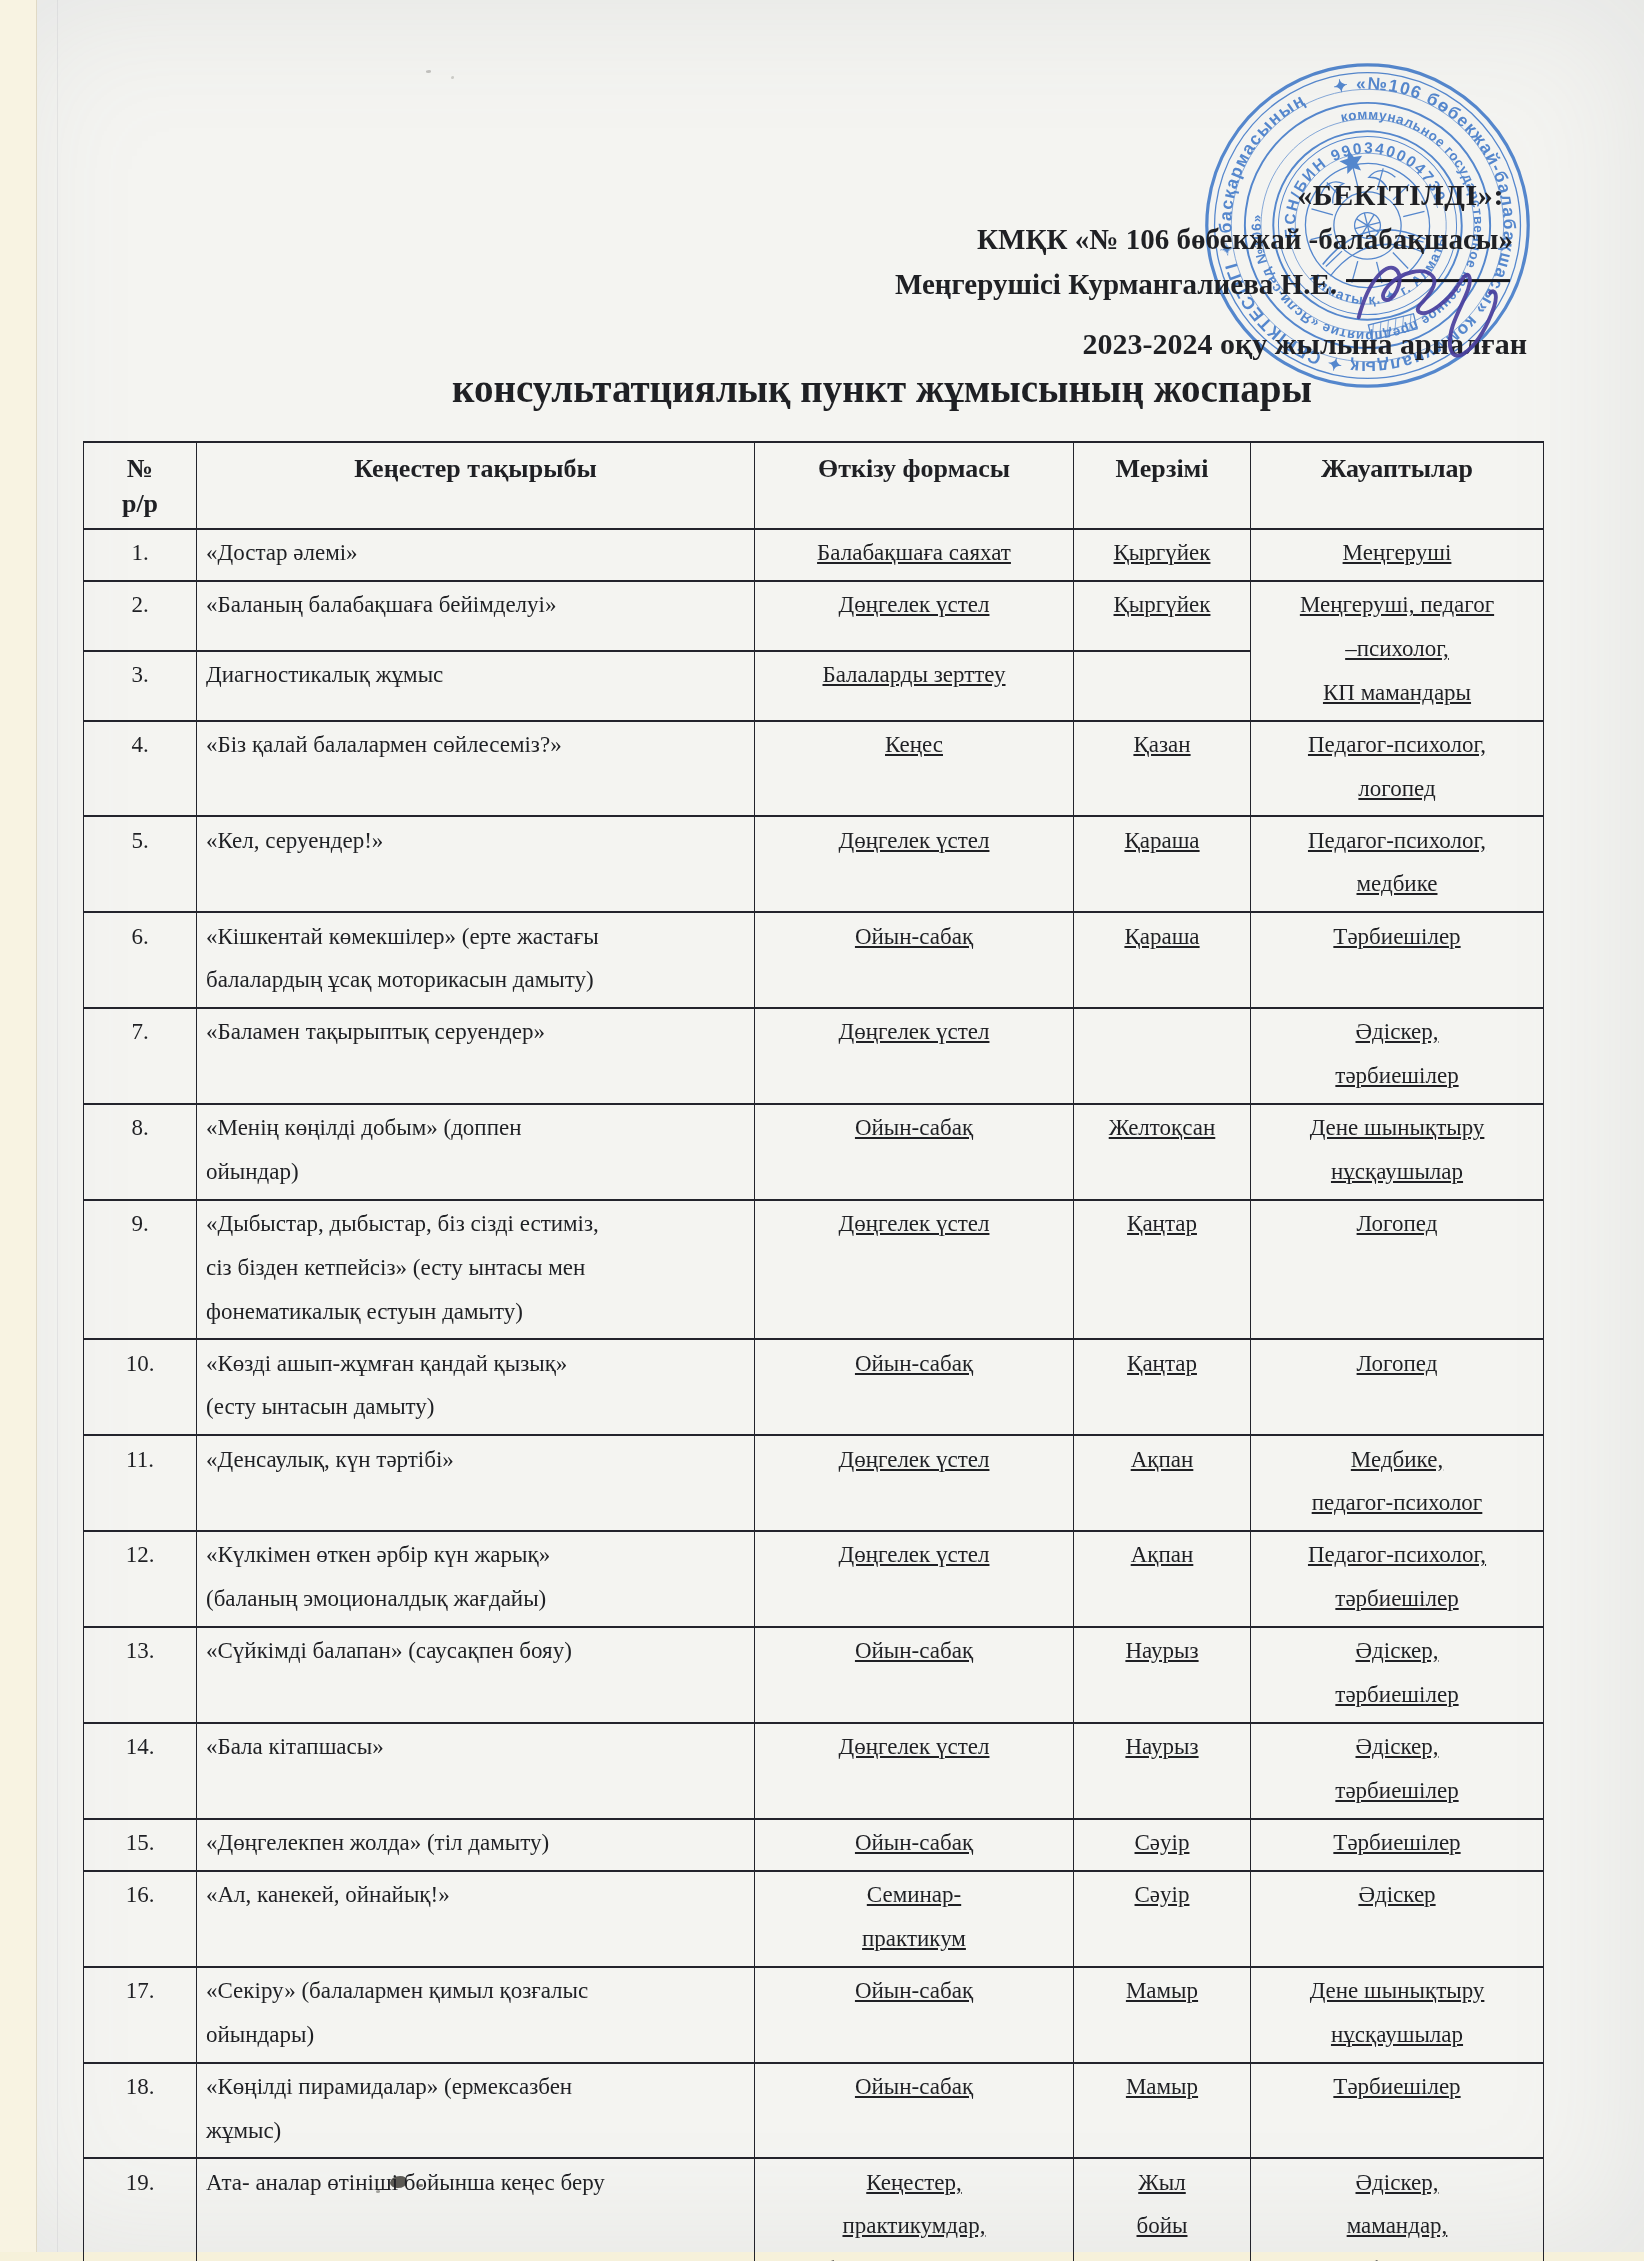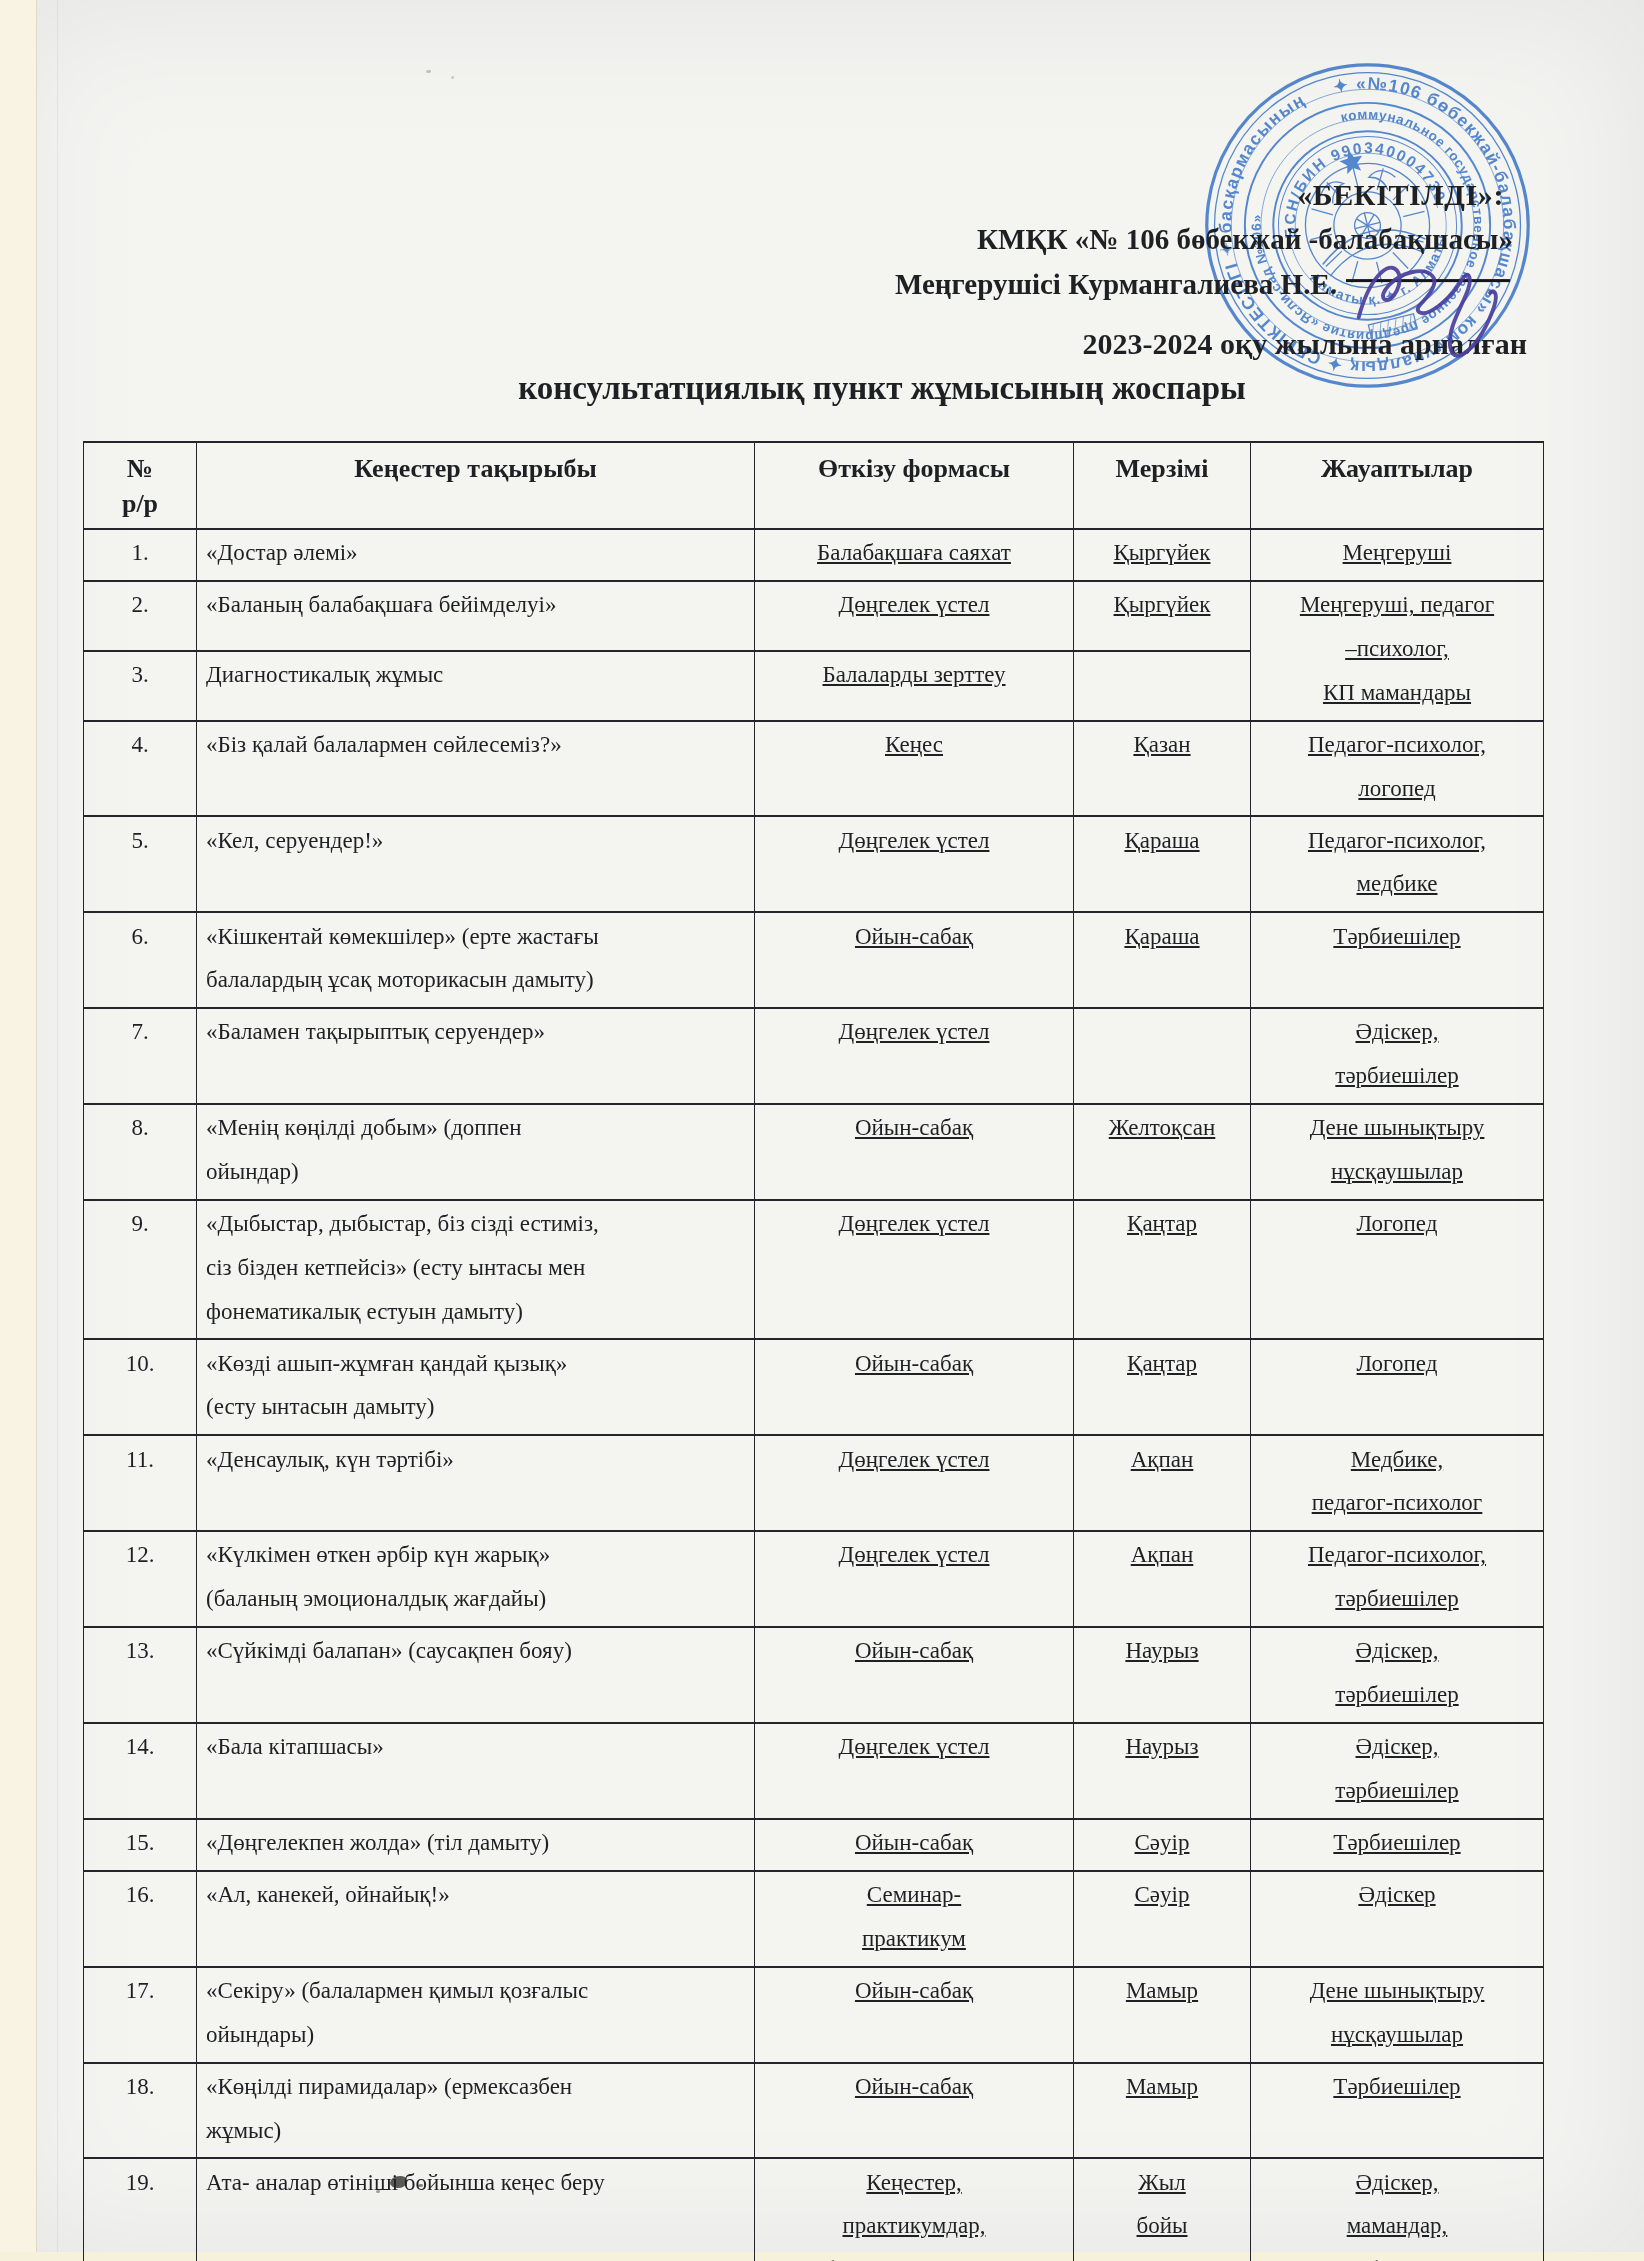--- a/index.html
+++ b/index.html
@@ -32,21 +32,21 @@
   .approval-1{top:178px;right:141px;font-size:30px;letter-spacing:0.6px;}
   .approval-2{top:223px;right:132px;font-size:29px;}
   .approval-3{top:268px;right:135px;font-size:29px;display:flex;align-items:center;}
   .sig-line{display:inline-block;width:164px;height:0;border-bottom:3.2px solid #15161b;
     margin-left:9px;transform:translateY(-3.9px);}
 
   
   .doc-title{position:absolute;left:237px;top:321px;width:1290px;text-align:center;
     font-weight:bold;z-index:3;}
   .doc-title .t1{font-size:30px;line-height:45px;text-align:right;}
-  .doc-title .t2{font-size:33px;line-height:45px;}
+  .doc-title .t2{font-size:39px;line-height:45px;}
 
   
   table.plan{position:absolute;left:83px;top:441px;width:1461px;
     border-collapse:collapse;table-layout:fixed;z-index:3;}
   table.plan th,table.plan td{
     border:1.9px solid #23242c;
     border-top-width:2.6px;border-bottom-width:2.6px;
     vertical-align:top;white-space:pre-line;
     font-size:23px;line-height:1.9;
     padding:1.3px 9px 5.2px;

